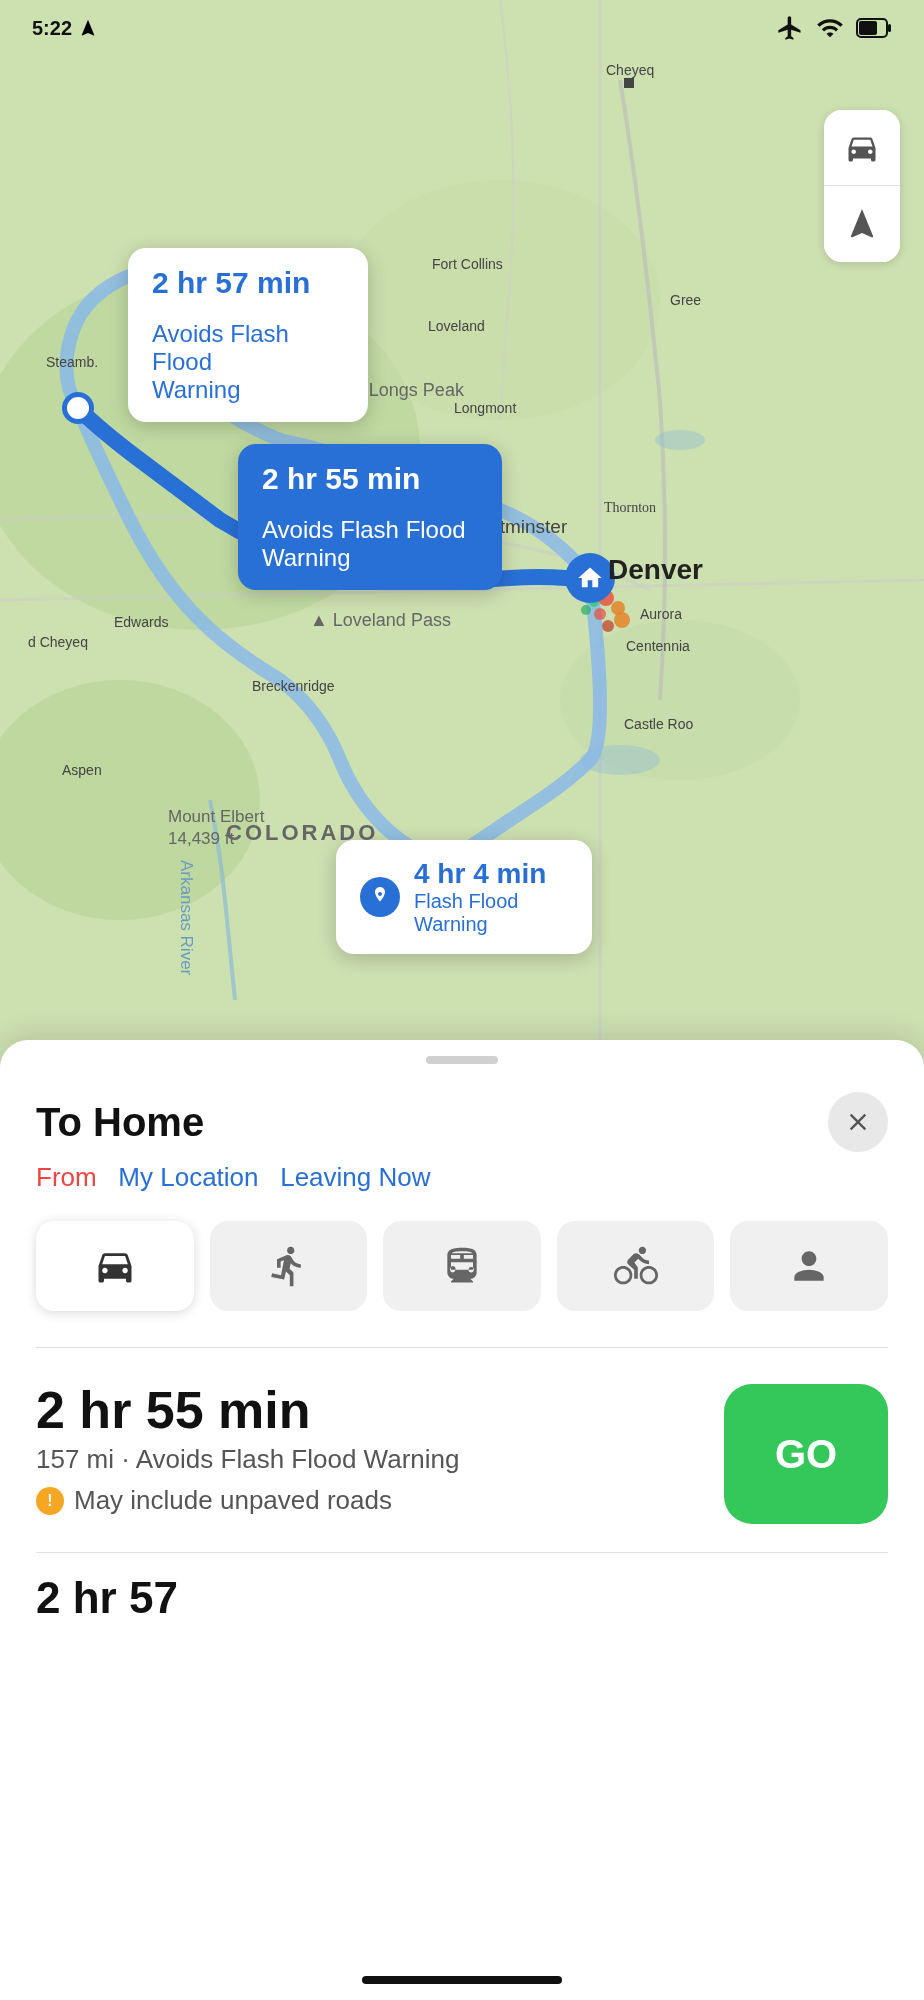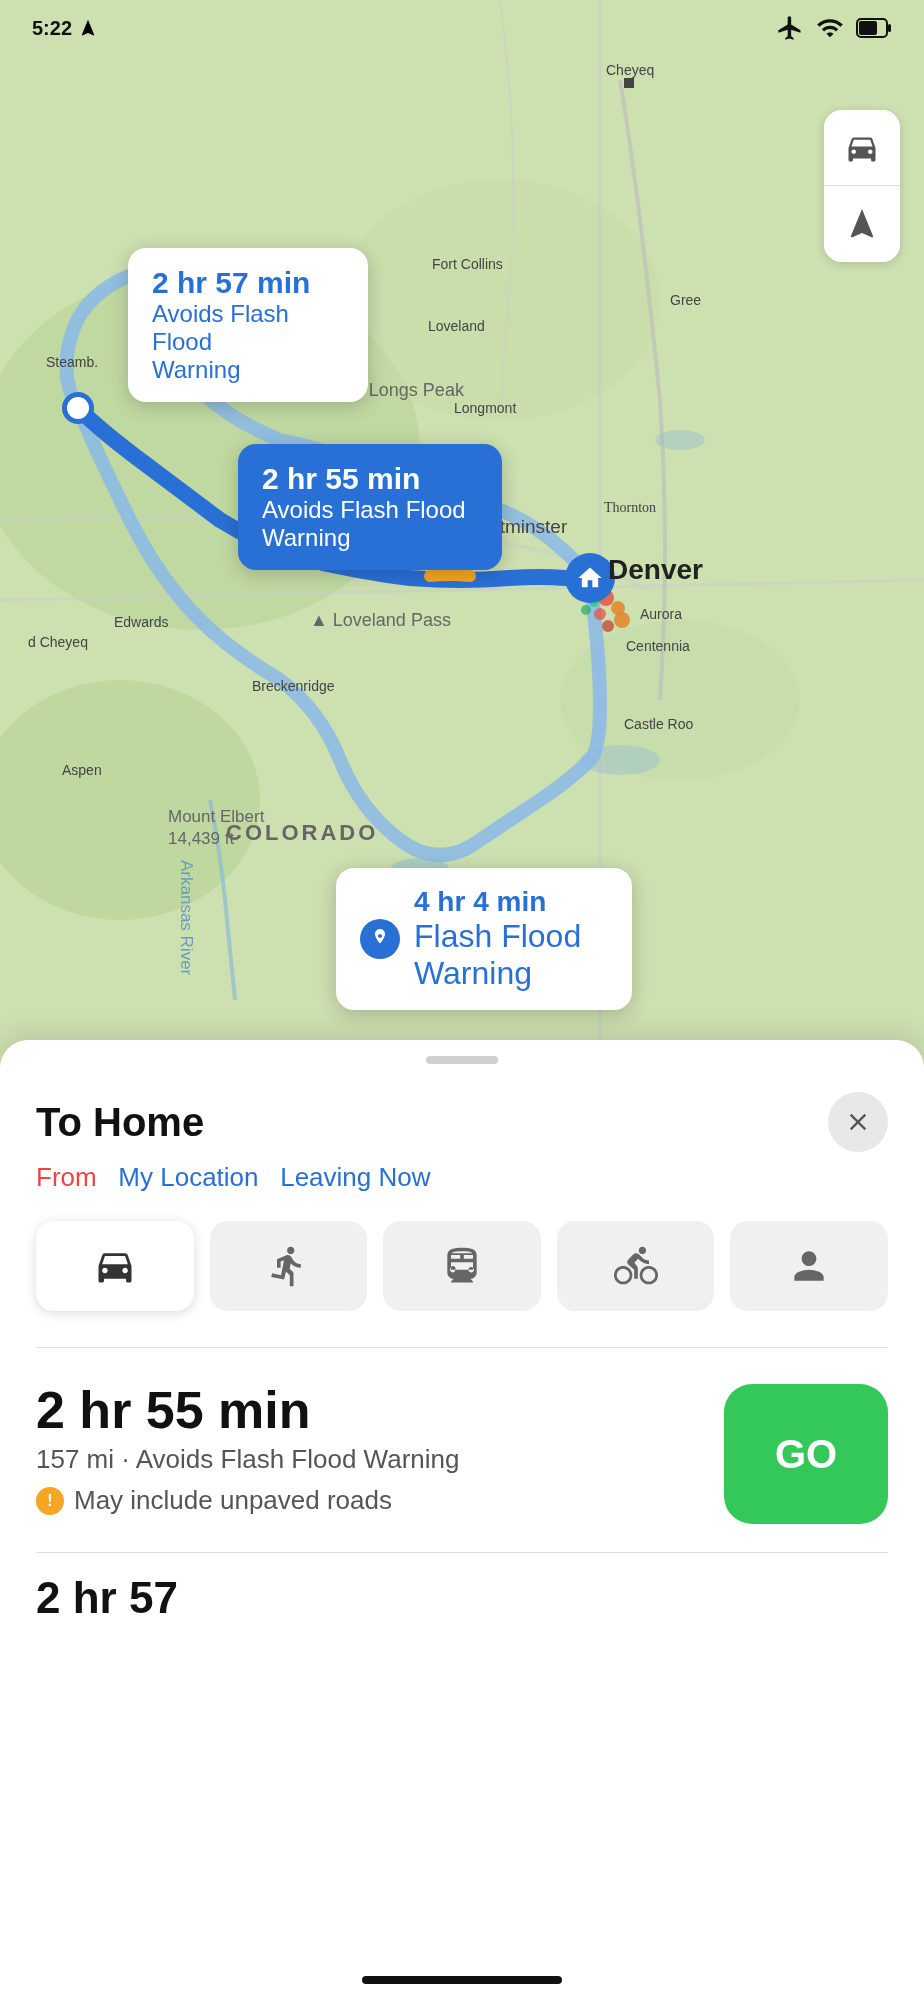--- a/index.html
+++ b/index.html
@@ -75,21 +75,21 @@
       font-weight: 700;
       color: #2970d6;
     }
     .callout.active .callout-time {
       color: white;
     }
     .callout-sub {
       font-size: 24px;
       font-weight: 400;
       color: #2970d6;
-      margin-top: 0;
+      margin-top: 20px;
     }
     .callout.active .callout-sub {
       color: white;
     }
 
     .callout-flood {
       position: absolute;
       background: white;
       border-radius: 18px;
       padding: 18px 24px;
@@ -97,21 +97,21 @@
       display: flex;
       align-items: center;
       gap: 14px;
     }
     .callout-flood-text .time {
       font-size: 28px;
       font-weight: 700;
       color: #2970d6;
     }
     .callout-flood-text .warning {
-      font-size: 32px;
+      font-size: 20px;
       color: #2970d6;
     }
 
     
     .map-controls {
       position: absolute;
       top: 110px;
       right: 24px;
       display: flex;
       flex-direction: column;
@@ -414,21 +414,21 @@
   <div class="callout" style="left: 128px; top: 248px; width: 240px;">
     <div class="callout-time">2 hr 57 min</div>
     <div class="callout-sub">Avoids Flash Flood<br>Warning</div>
   </div>
 
   <div class="callout active" style="left: 238px; top: 444px; width: 264px;">
     <div class="callout-time">2 hr 55 min</div>
     <div class="callout-sub">Avoids Flash Flood<br>Warning</div>
   </div>
 
-  <div class="callout-flood" style="left: 336px; top: 868px; width: 296px;">
+  <div class="callout-flood" style="left: 336px; top: 840px; width: 256px;">
     <div style="width:40px; height:40px; background:#2970d6; border-radius:50%; display:flex; align-items:center; justify-content:center; flex-shrink:0;">
       <svg width="24" height="24" viewBox="0 0 24 24" fill="white">
         <path d="M12 2C9.24 2 7 4.24 7 7c0 2.85 2.92 7.21 5 9.49C14.08 14.21 17 9.85 17 7c0-2.76-2.24-5-5-5zm0 9c-1.1 0-2-.9-2-2s.9-2 2-2 2 .9 2 2-.9 2-2 2z"></path>
       </svg>
     </div>
     <div class="callout-flood-text">
       <div class="time">4 hr 4 min</div>
       <div class="warning">Flash Flood Warning</div>
     </div>
   </div>

